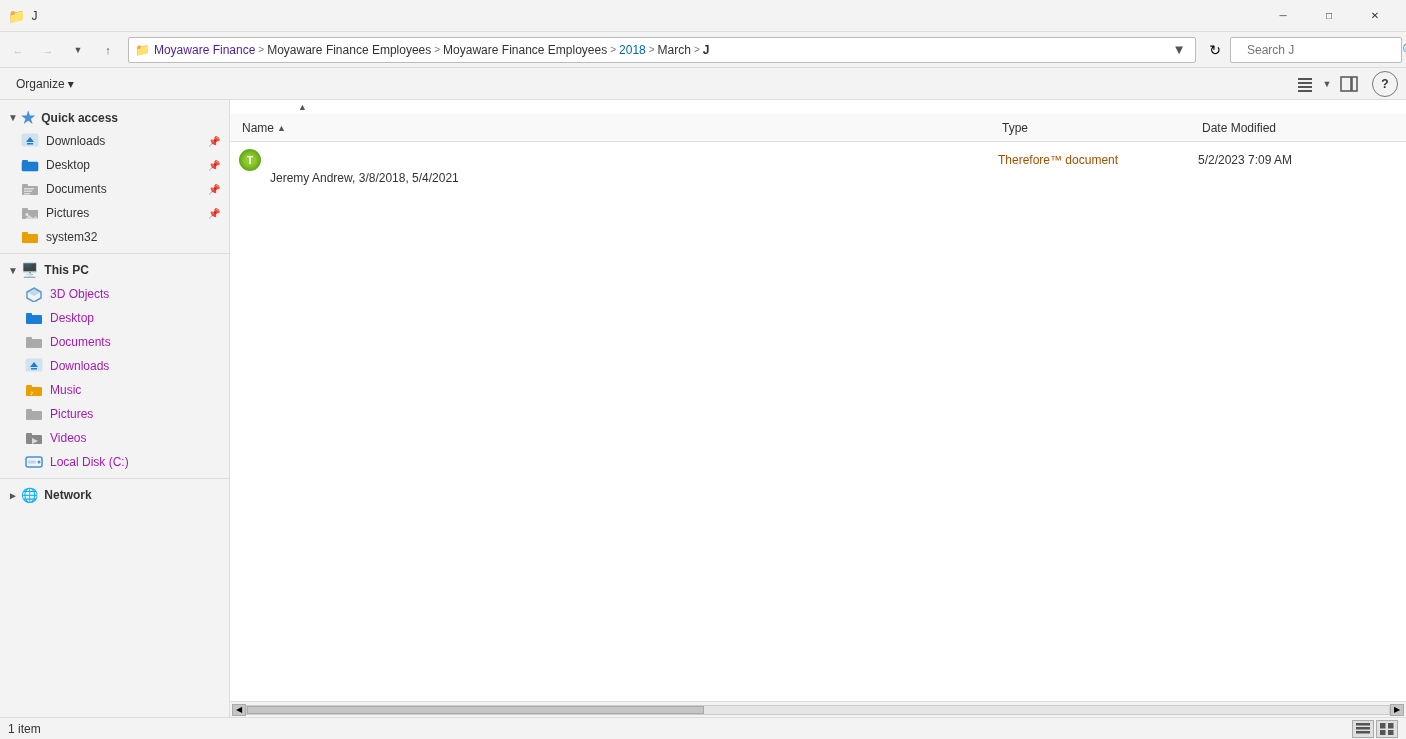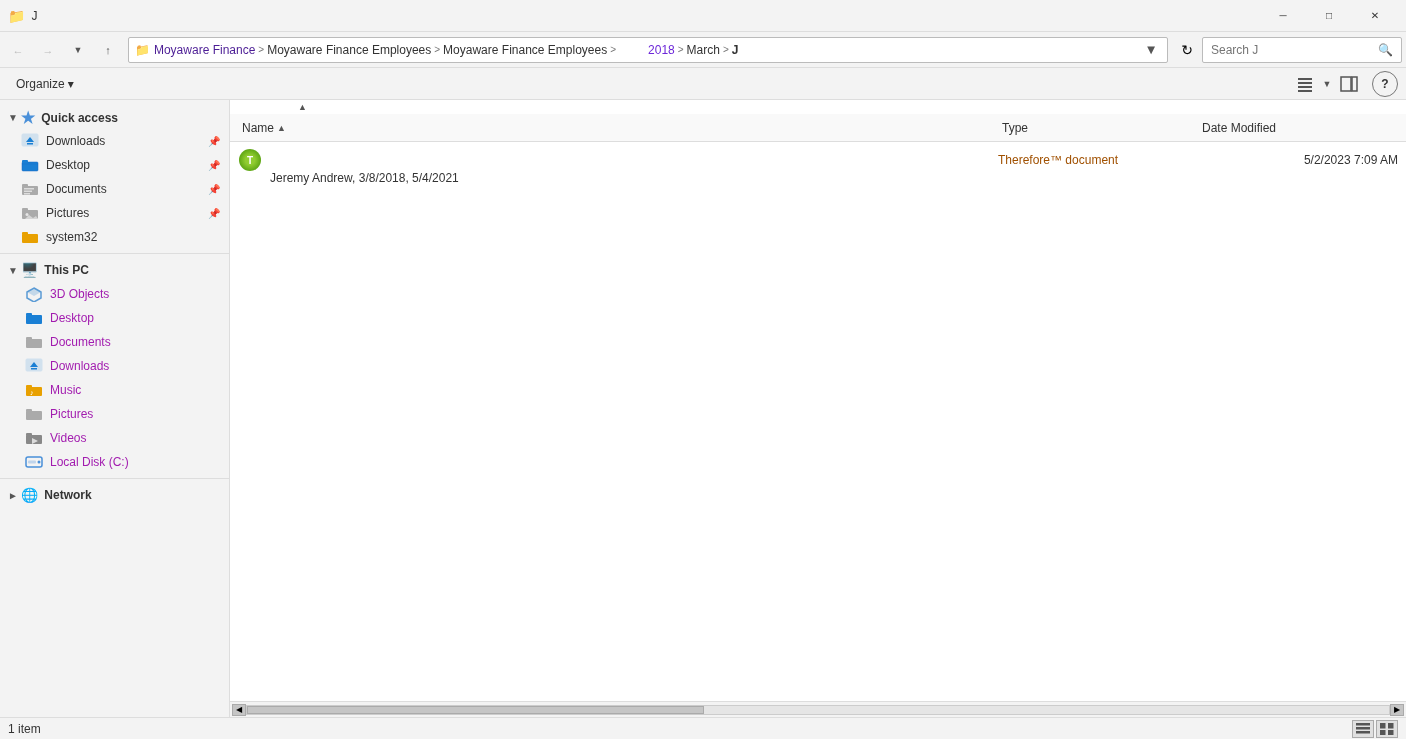--- a/index.html
+++ b/index.html
@@ -55,26 +55,26 @@
       border-radius: 2px;
       font-size: 12px;
     }
     .address-bar-icon { color: #e8a000; margin-right: 4px; font-size: 12px; }
     .address-breadcrumb { display: flex; align-items: center; gap: 3px; color: #333; flex: 1; }
     .breadcrumb-sep { color: #777; font-size: 10px; }
     .address-refresh { width: 26px; height: 26px; border: none; background: transparent; cursor: pointer; display: flex; align-items: center; justify-content: center; }
     .address-chevron { width: 20px; height: 26px; border: none; background: transparent; cursor: pointer; display: flex; align-items: center; justify-content: center; color: #555; }
 
     .search-bar {
-      width: 200px; height: 26px;
+      width: 172px; height: 26px;
       border: 1px solid #bbb;
       background: #fff;
       display: flex;
       align-items: center;
-      padding: 0 8px;
+      padding: 0 16px;
       border-radius: 2px;
     }
     .search-bar input {
       border: none; outline: none; font-size: 12px; flex: 1; background: transparent;
     }
     .search-icon { color: #888; font-size: 12px; }
 
     
     .command-bar {
       height: 32px;
@@ -188,21 +188,21 @@
     .file-item {
       display: flex;
       align-items: center;
       padding: 2px 8px;
       height: 28px;
       cursor: pointer;
     }
     .file-item-icon { width: 24px; height: 24px; margin-right: 8px; display: flex; align-items: center; justify-content: center; flex-shrink: 0; }
     .file-item-name { flex: 1; font-size: 12px; color: #333; min-width: 200px; margin-top: 36px; }
     .file-item-type { width: 200px; font-size: 12px; color: #a05000; }
-    .file-item-date { width: 200px; font-size: 12px; color: #333; margin-left: auto; text-align: right; }
+    .file-item-date { width: 200px; font-size: 12px; color: #333; margin-left: auto; }
 
     
     .h-scroll-container {
       height: 16px;
       border-top: 1px solid #ddd;
       background: #f3f3f3;
       display: flex;
       align-items: center;
       padding: 2px;
     }
@@ -255,21 +255,21 @@
 
   <div class="address-bar">
     <span class="address-bar-icon">📁</span>
     <div class="address-breadcrumb">
       <span style="font-size:12px; color:#4c1d95; cursor:pointer;">Moyaware Finance</span>
       <span class="breadcrumb-sep">&gt;</span>
       <span style="font-size:12px; color:#333; cursor:pointer;">Moyaware Finance Employees</span>
       <span class="breadcrumb-sep">&gt;</span>
       <span style="font-size:12px; color:#333; cursor:pointer;">Moyaware Finance Employees</span>
       <span class="breadcrumb-sep">&gt;</span>
-      <span style="font-size:12px; color:#6d28d9; cursor:pointer;margin-left:29px;">2018</span>
+      <span style="font-size:12px; color:#0369a1; cursor:pointer;">2018</span>
       <span class="breadcrumb-sep">&gt;</span>
       <span style="font-size:12px; color:#333; cursor:pointer;text-align:center;">March</span>
       <span class="breadcrumb-sep">&gt;</span>
       <span style="font-size:12px; font-weight:600; color:#333; cursor:pointer;">J</span>
     </div>
     <button class="address-chevron">▼</button>
   </div>
 
   <button class="address-refresh" style="font-size:14px;">↻</button>
 

